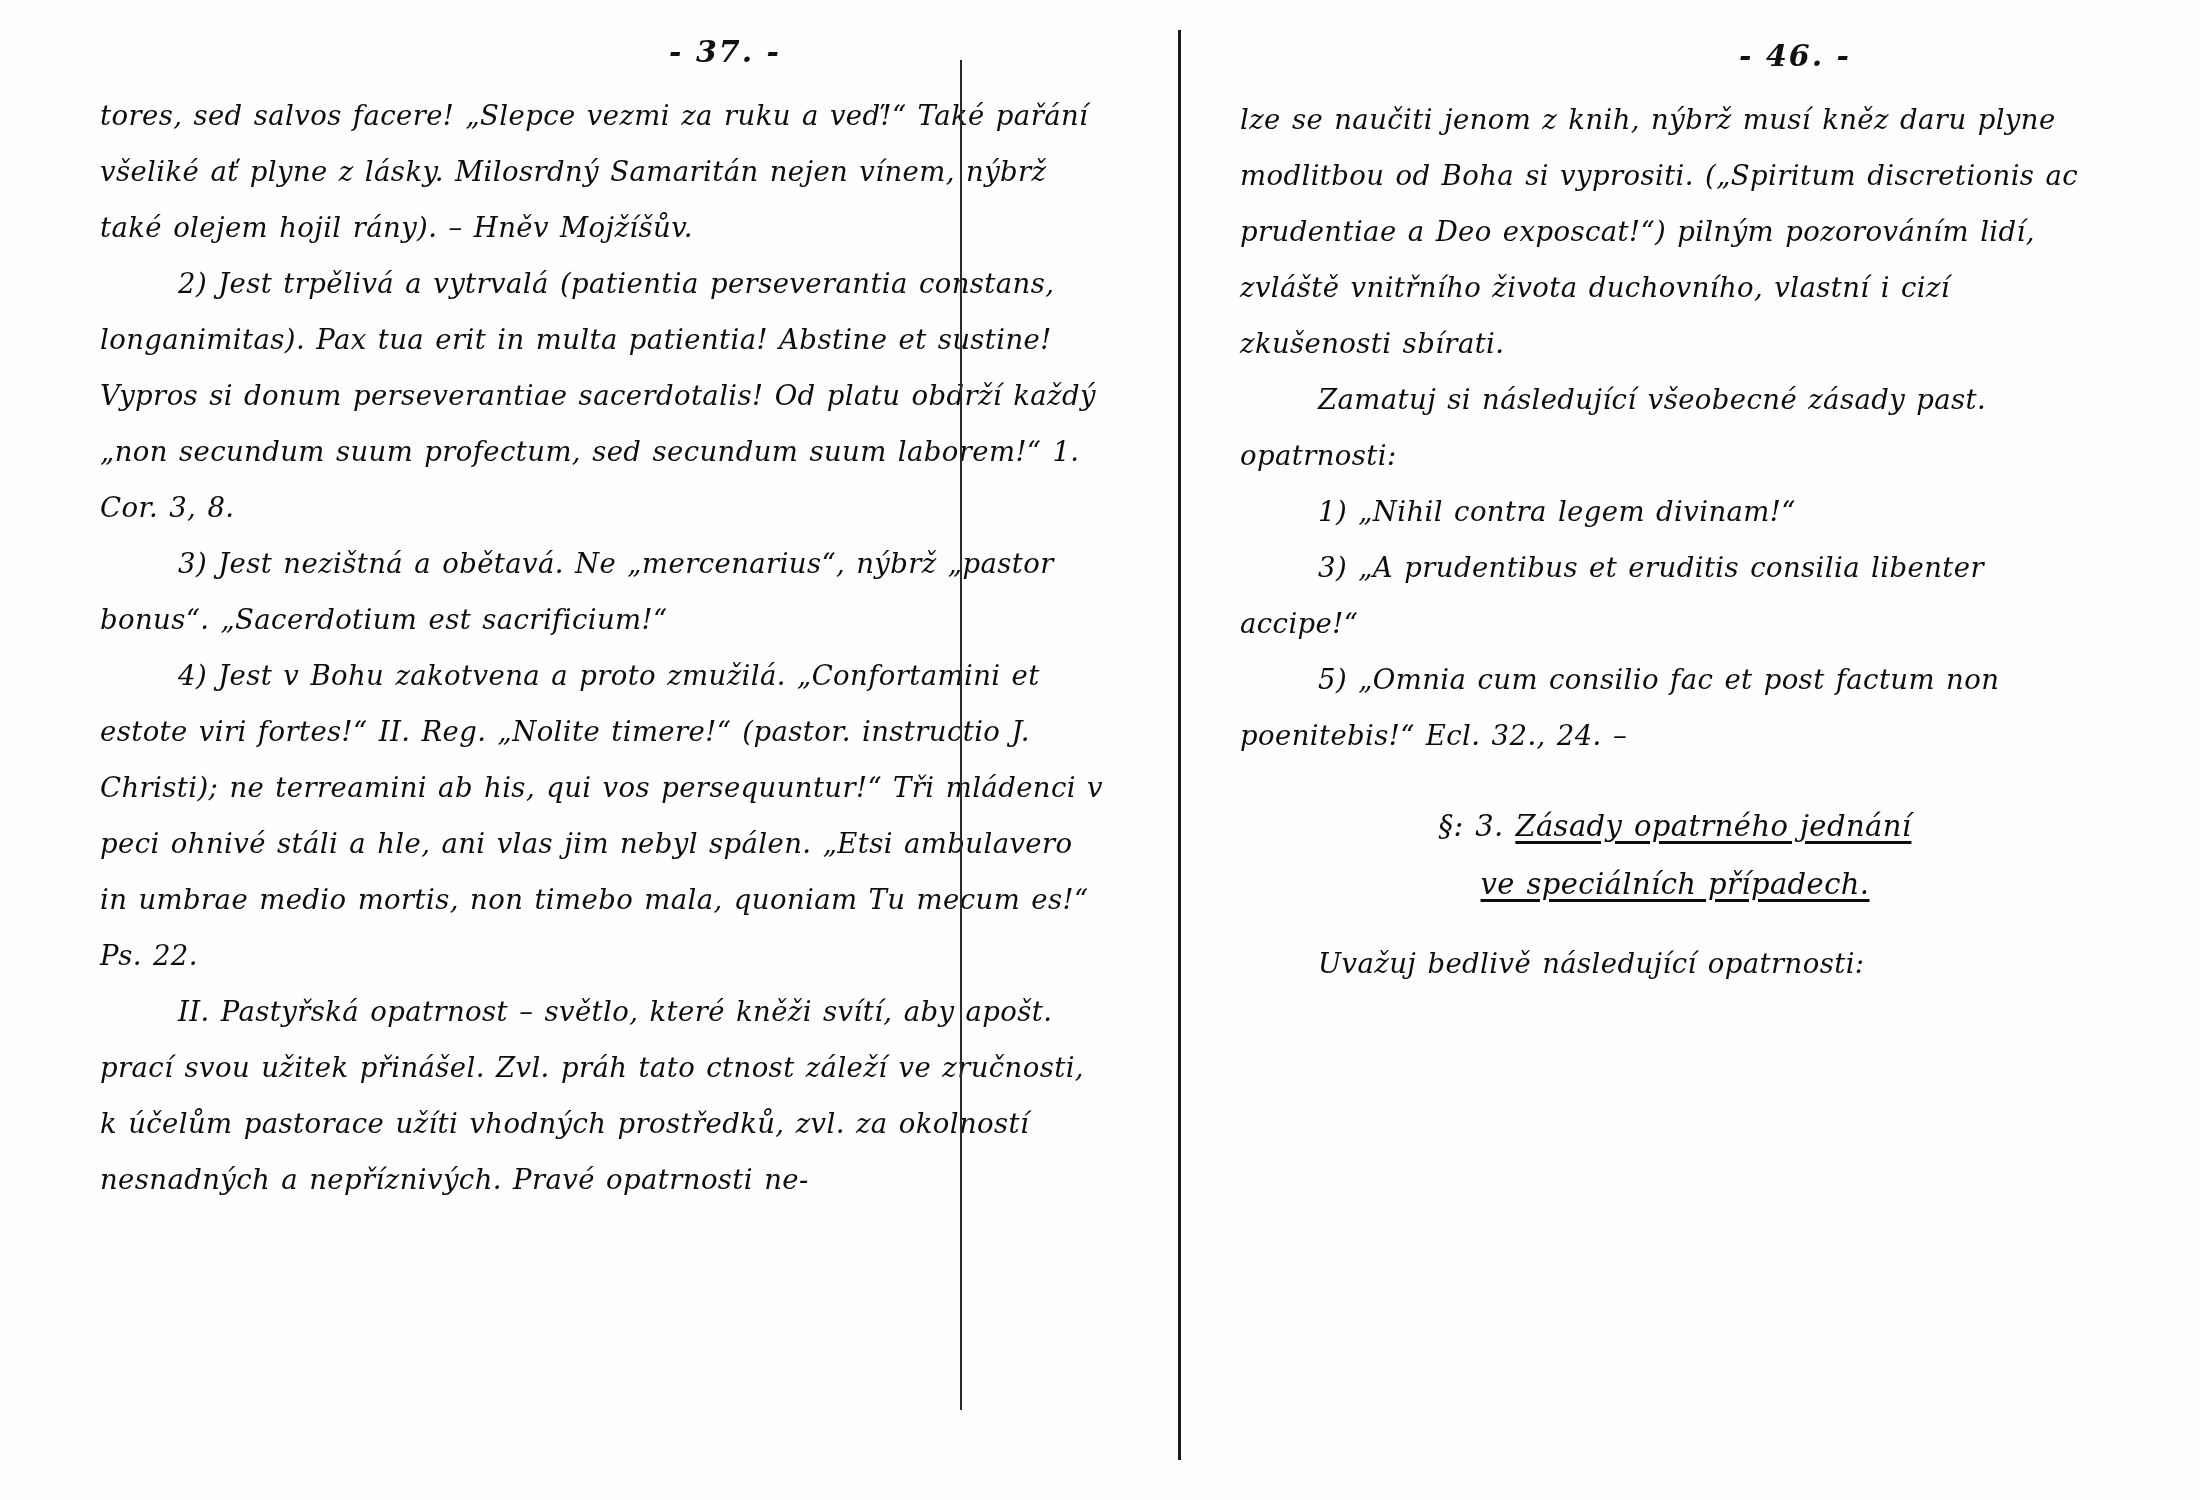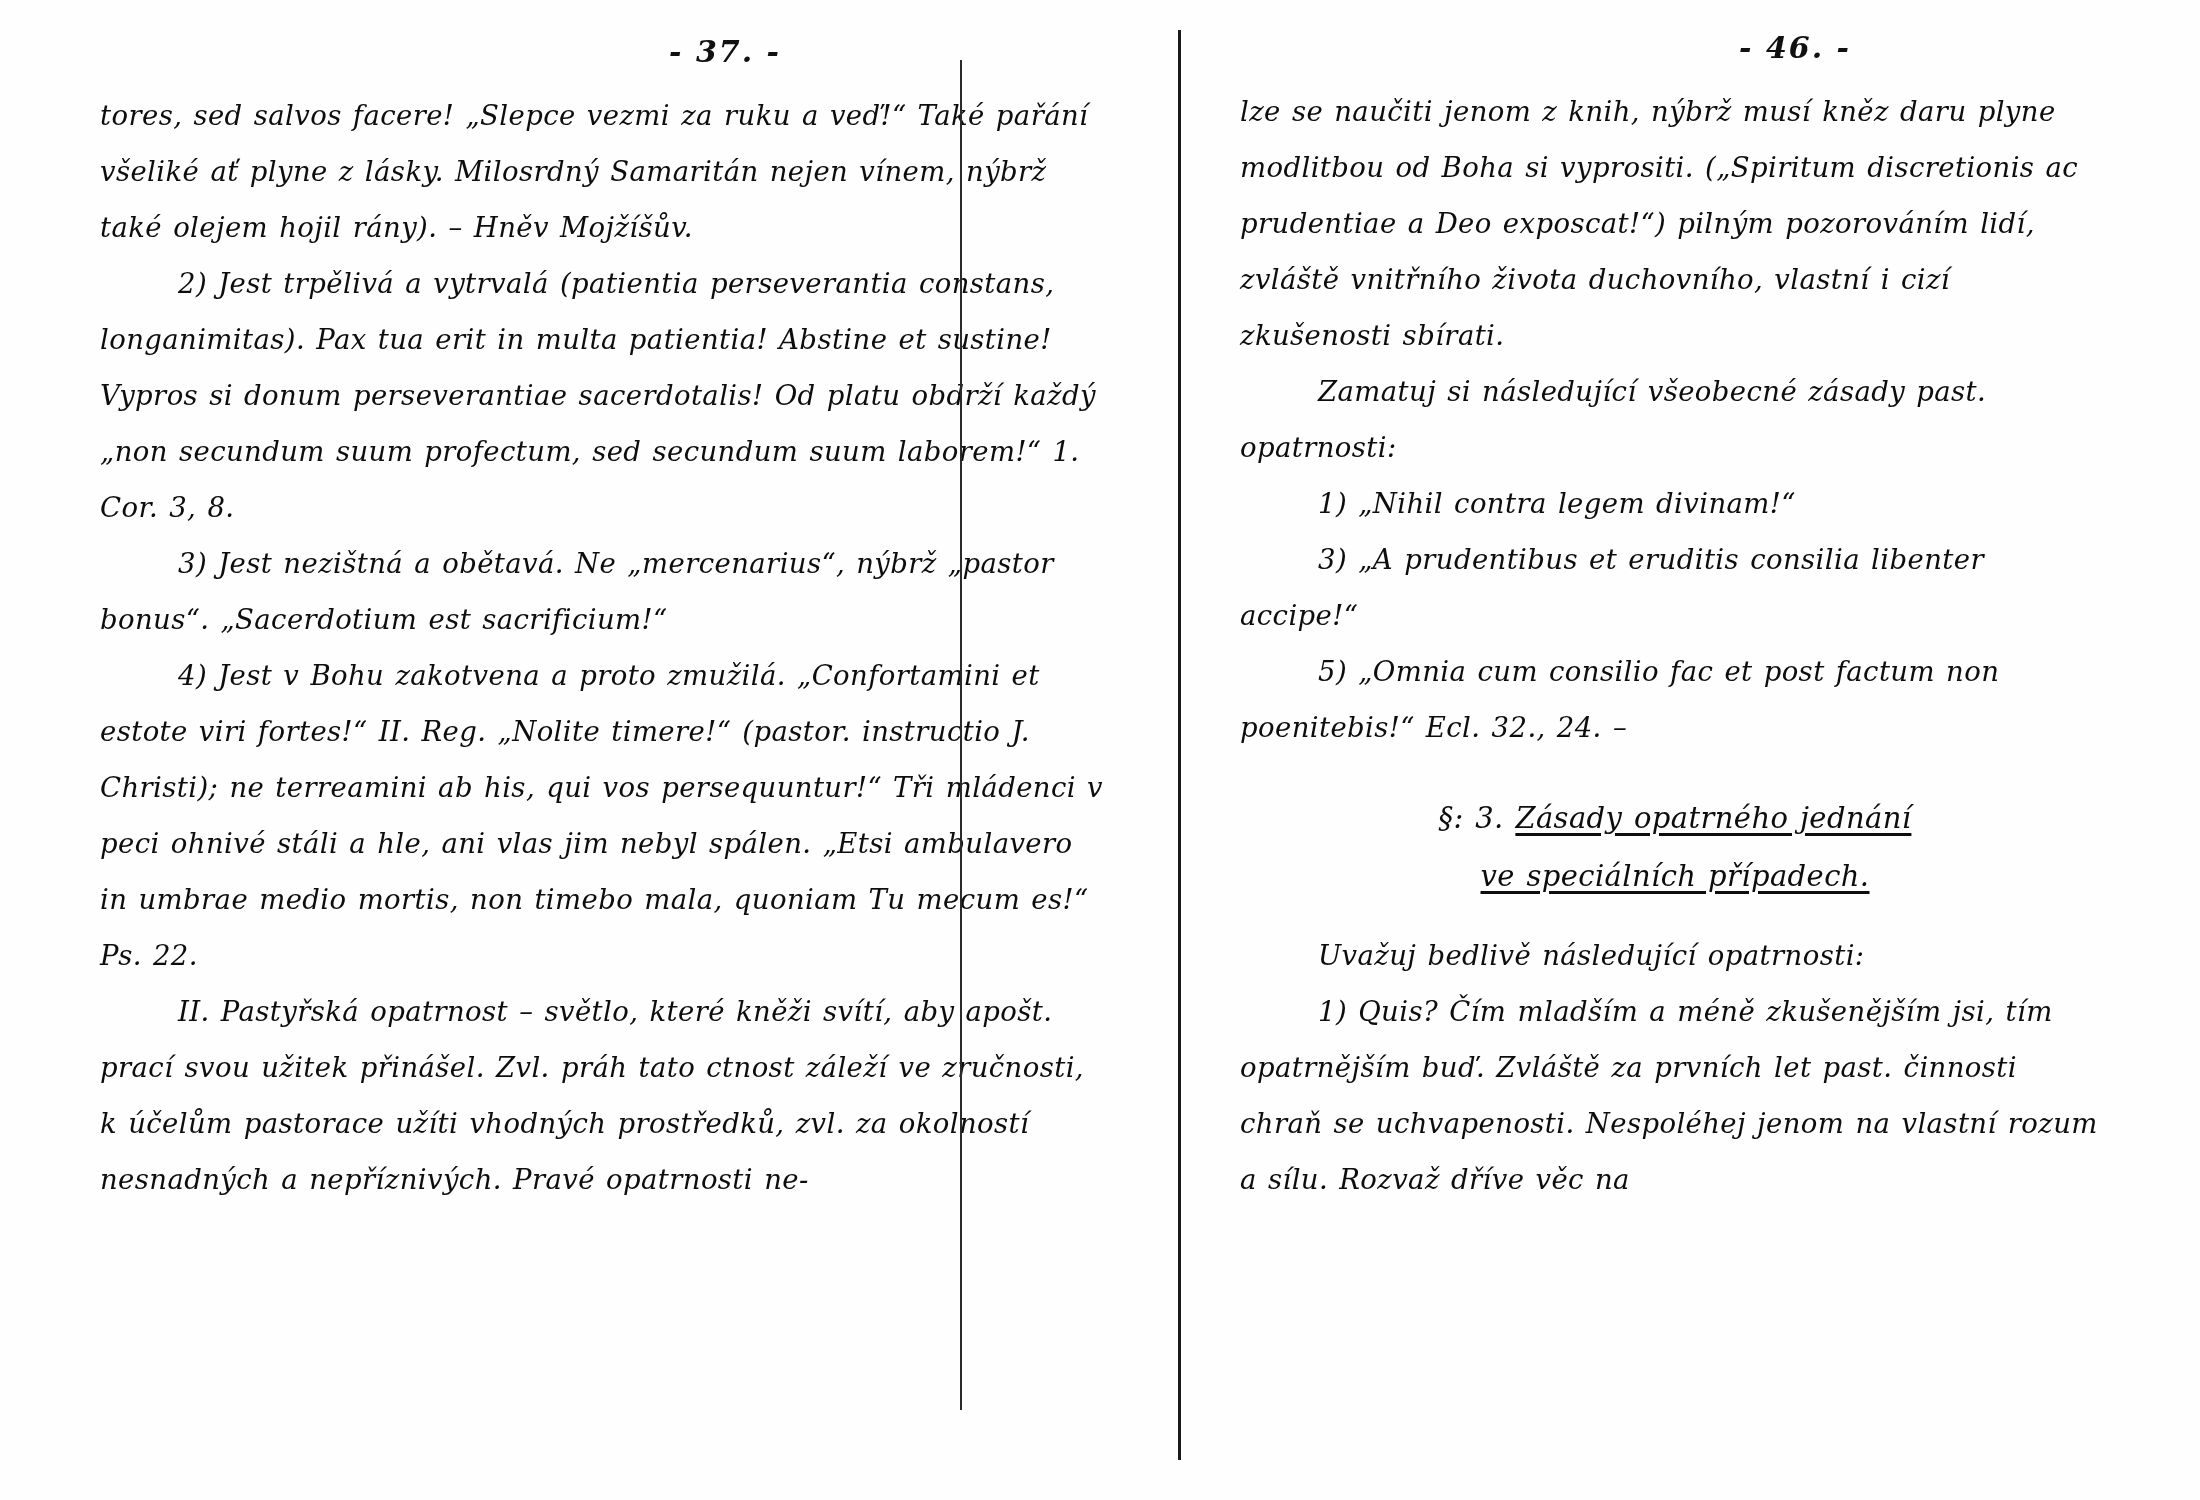--- a/index.html
+++ b/index.html
@@ -25,21 +25,21 @@
     box-sizing: border-box;
   }
   .page-left {
     width: 1180px;
     height: 1500px;
     padding: 34px 70px 0 100px;
   }
   .page-right {
     width: 1020px;
     height: 1328px;
-    padding: 30px 90px 0 60px;
+    padding: 38px 90px 0 60px;
   }
   
   .gutter-rule {
     position: absolute;
     left: 1178px;
     top: 30px;
     width: 3px;
     height: 1430px;
     background: #1a1a1a;
   }
@@ -134,17 +134,16 @@
       <p class="para indent">3) „A prudentibus et eruditis consilia libenter accipe!“</p>
       <p class="para indent">5) „Omnia cum consilio fac et post factum non poenitebis!“ Ecl. 32., 24. –</p>
 
       <div class="section-head">
         <span>§: 3.</span>
         <span class="u">Zásady opatrného jednání</span><br>
         <span class="u">ve speciálních případech.</span>
       </div>
 
       <p class="para indent">Uvažuj bedlivě následující opatrnosti:</p>
-      <p class="para indent">1) Quis? Čím mladším a méně zkušenějším jsi, tím opatrnějším buď. Zvláště za prvních let past. činnosti chraň se uchvapenosti. Nespoléhej jenom na vlastní rozum a sílu. Rozvaž dříve věc na</p>
     </div>
   </div>
 
 </div>
 
 </body></html>

